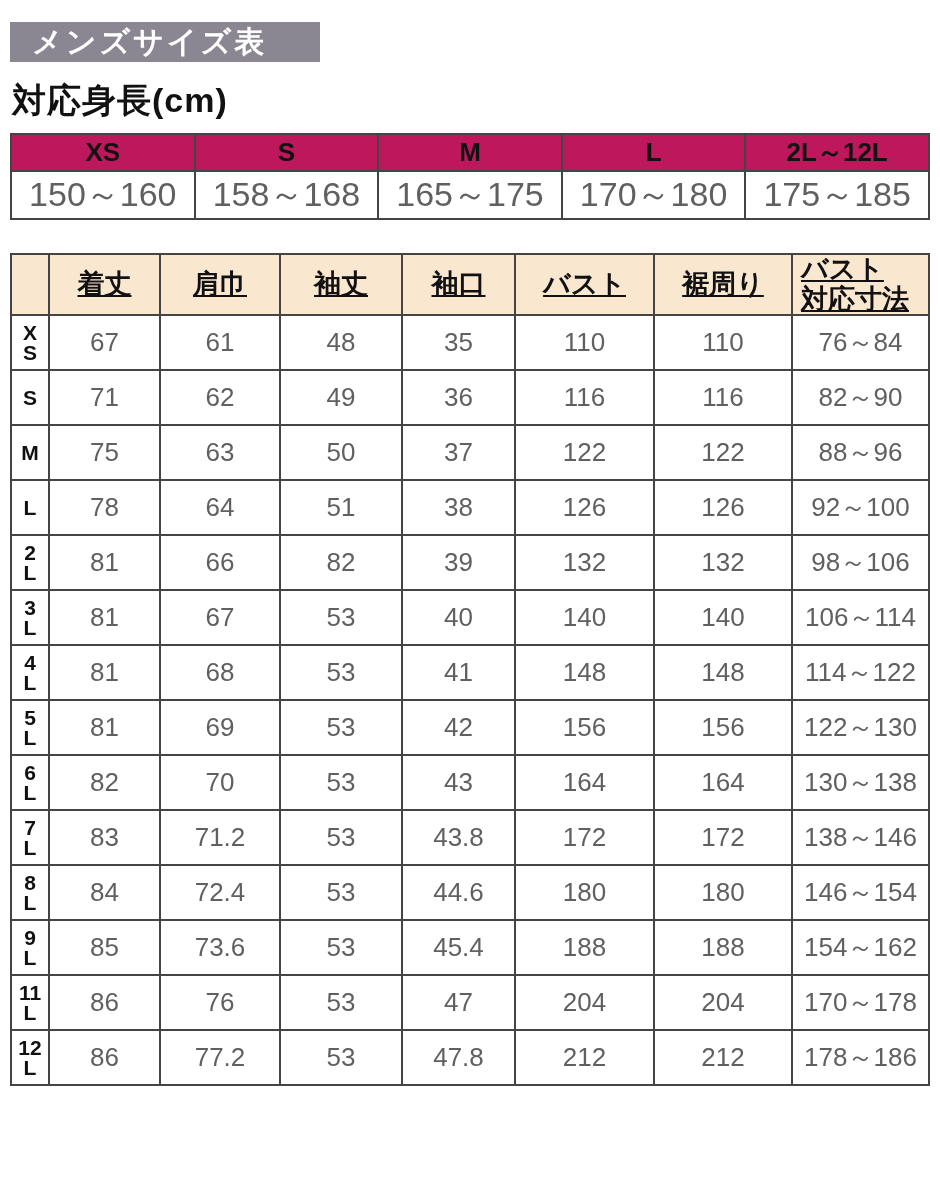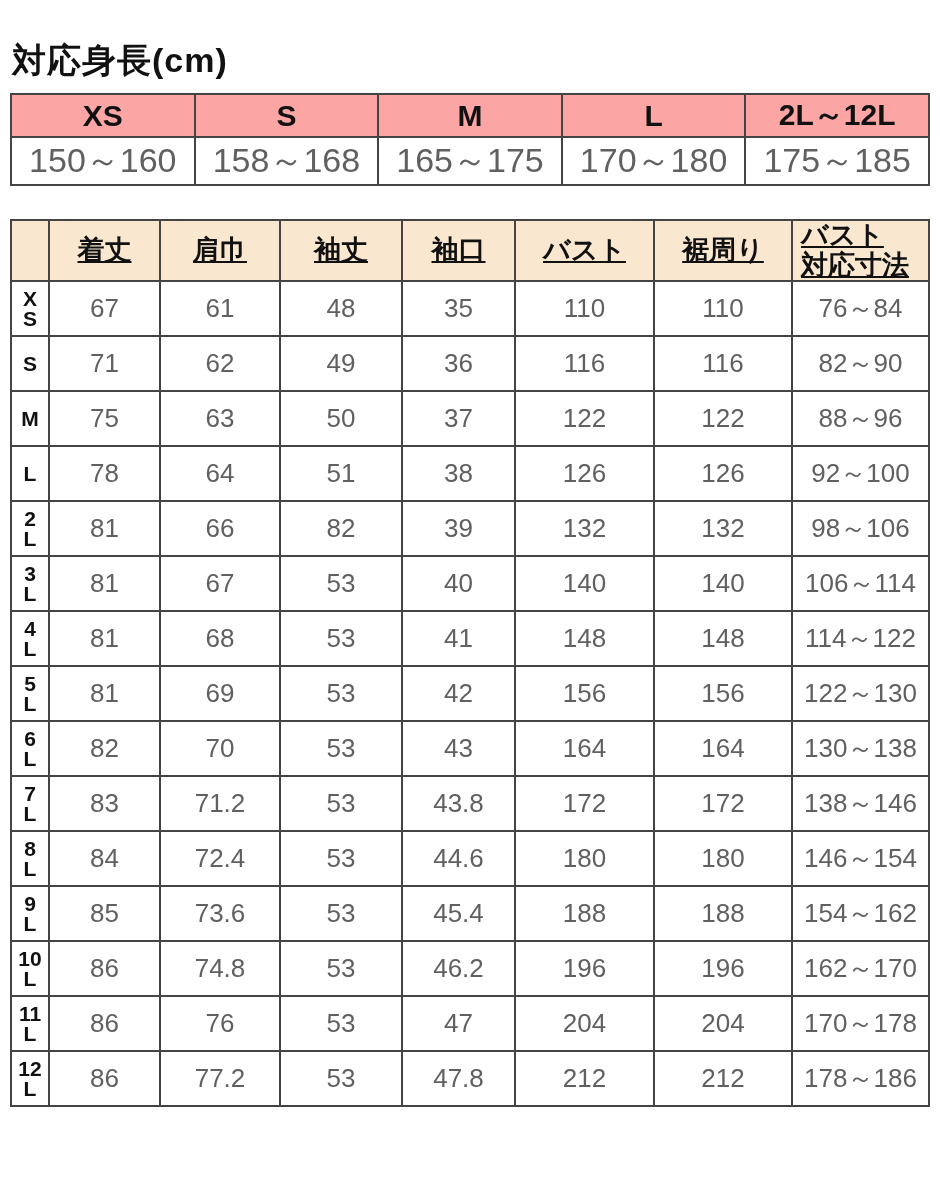--- a/index.html
+++ b/index.html
@@ -39,23 +39,23 @@
     width: 920px;
     table-layout: fixed;
   }
   th, td {
     border: 2px solid #444444;
     text-align: center;
     padding: 0;
   }
   
   #height-table th {
-    background: #fca5a5;
+    background: #be185d;
     color: #111111;
-    font-size: 30px;
+    font-size: 26px;
     font-weight: bold;
     height: 27px;
   }
   #height-table td {
     color: #606060;
     font-size: 34px;
     height: 41px;
     background: #ffffff;
   }
   
@@ -93,20 +93,21 @@
     color: #606060;
     font-size: 26px;
     height: 53px;
   }
 </style>
 </head>
 <body>
 
 <div class="wrap">
 
+  <div class="title-bar">メンズサイズ表</div>
 
   <div class="sub-label">対応身長(cm)</div>
 
   <table id="height-table">
     <thead>
       <tr id="height-head-row">
           <th>XS</th>
           <th>S</th>
           <th>M</th>
           <th>L</th>
@@ -272,31 +273,20 @@
 L</th>
           <td>85</td>
           <td>73.6</td>
           <td>53</td>
           <td>45.4</td>
           <td>188</td>
           <td>188</td>
           <td>154～162</td>
         </tr>
         <tr>
-          <th>10
-L</th>
-          <td>86</td>
-          <td>74.8</td>
-          <td>53</td>
-          <td>46.2</td>
-          <td>196</td>
-          <td>196</td>
-          <td>162～170</td>
-        </tr>
-        <tr>
           <th>11
 L</th>
           <td>86</td>
           <td>76</td>
           <td>53</td>
           <td>47</td>
           <td>204</td>
           <td>204</td>
           <td>170～178</td>
         </tr>

